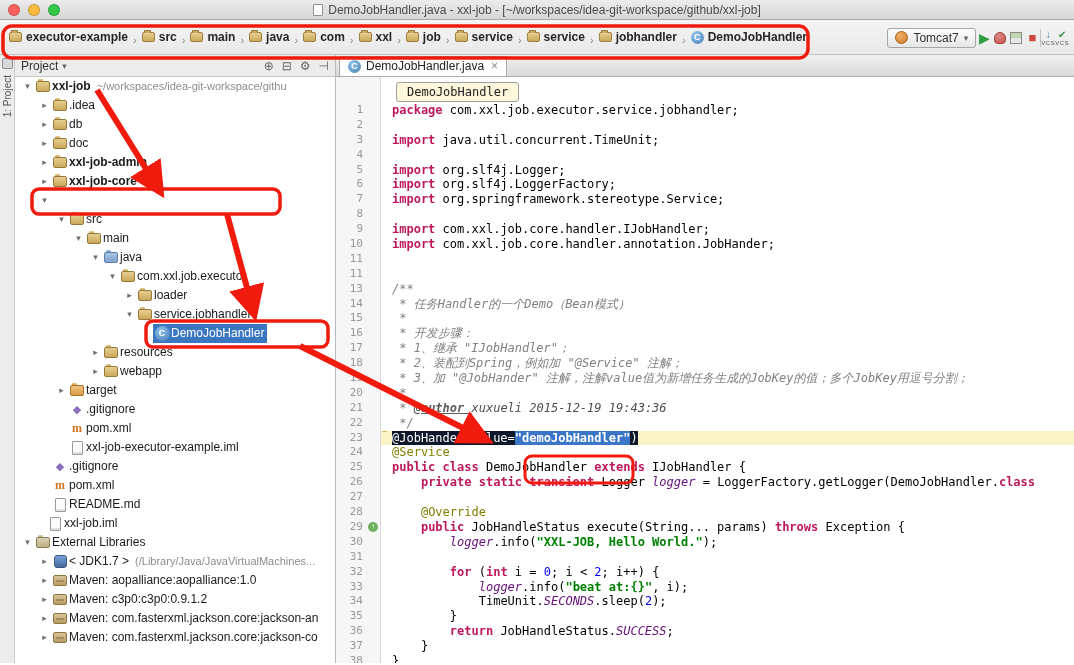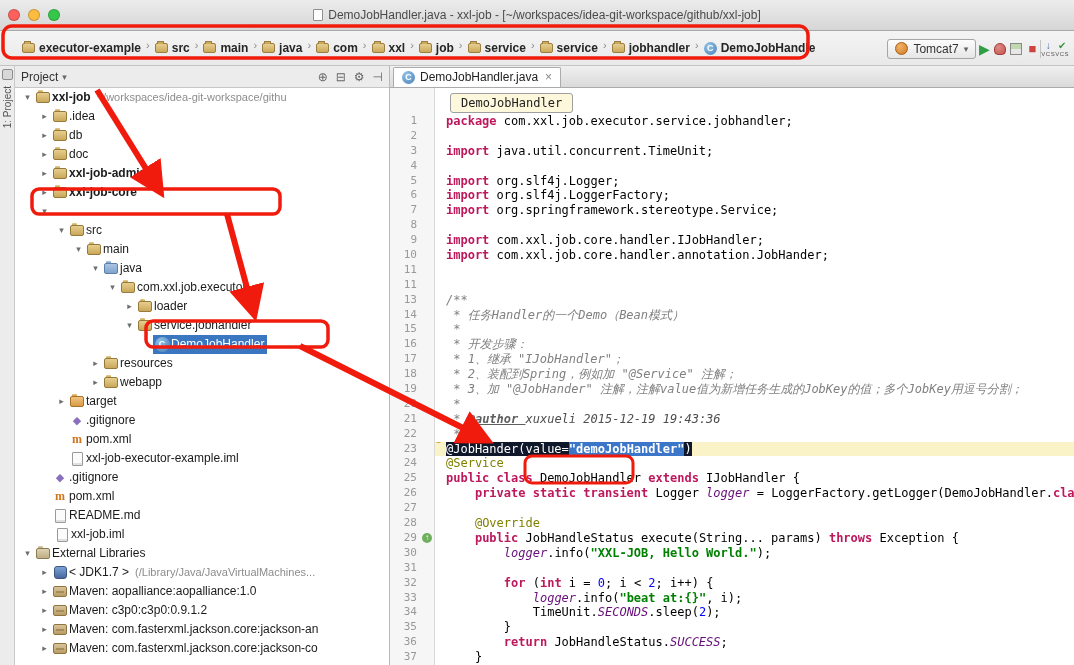--- a/index.html
+++ b/index.html
@@ -1,29 +1,29 @@
 <!DOCTYPE html>
 <html><head>
 <meta charset="utf-8">
 <style>
   *{margin:0;padding:0;box-sizing:border-box}
   html,body{width:1074px;height:665px;overflow:hidden}
   body{font-family:"Liberation Sans",sans-serif;font-size:12px;background:#fff;position:relative;color:#1a1a1a}
 
   
-  .titlebar{height:31px;background:linear-gradient(#ececec,#d6d6d6);border-bottom:1px solid #a8a8a8;position:relative;display:flex;align-items:center}
+  .titlebar{height:20px;background:linear-gradient(#ececec,#d6d6d6);border-bottom:1px solid #a8a8a8;position:relative;display:flex;align-items:center}
   .traffic{display:flex;gap:8px;margin-left:8px}
   .tl{width:12px;height:12px;border-radius:50%;display:inline-block;border:1px solid rgba(0,0,0,.2)}
   .tl.red{background:#fc615d}.tl.yellow{background:#fdbc40}.tl.green{background:#34c749}
   .win-title{position:absolute;left:0;right:0;text-align:center;color:#4a4a4a;font-size:12px;display:flex;justify-content:center;align-items:center;gap:5px;pointer-events:none}
   .doc-ic{width:10px;height:12px;background:#fdfdfd;border:1px solid #8f8f8f;border-radius:1px;display:inline-block}
 
   
   .navbar{height:35px;background:linear-gradient(#f4f4f4,#e9e9e9);border-bottom:1px solid #c4c4c4;position:relative;display:flex;align-items:center}
-  .crumbs{display:flex;align-items:flex-start;padding-left:19px;white-space:nowrap;overflow:hidden;max-width:815px}
+  .crumbs{display:flex;align-items:flex-end;padding-left:6px;white-space:nowrap;overflow:hidden;max-width:815px}
   .crumb{display:inline-flex;align-items:center;gap:4px;padding:2px 3px;font-weight:700;color:#262626;cursor:default}
   .crumb-sep{color:#8a8a8a;padding:0 2px;font-size:11px}
   .folder-mini{width:13px;height:10px;background:linear-gradient(#e7ce8f,#cba95c);border:1px solid #9c7f3e;border-radius:2px;position:relative;display:inline-block;flex:0 0 auto}
   .folder-mini::before{content:"";position:absolute;top:-3px;left:1px;width:5px;height:2px;background:#cba95c;border:1px solid #9c7f3e;border-bottom:none;border-radius:1px 1px 0 0}
   .class-mini{width:13px;height:13px;border-radius:50%;background:radial-gradient(circle at 35% 30%,#90c4ea,#4b80b5);color:#fff;font-size:9px;font-weight:700;display:inline-flex;align-items:center;justify-content:center;flex:0 0 auto}
   .run-controls{position:absolute;right:5px;top:0;height:35px;display:flex;align-items:center;}
   .run-config{display:flex;align-items:center;gap:5px;border:1px solid #a6a6a6;border-radius:3px;background:linear-gradient(#fdfdfd,#e6e6e6);padding:2px 7px;font-size:12px;color:#333}
   .tomcat-ic{width:13px;height:13px;border-radius:50%;background:radial-gradient(circle at 35% 30%,#f2b36b,#d07a1f);border:1px solid #a55f15;display:inline-block}
   .dd{font-size:9px;color:#666}
   .tb{display:inline-flex;align-items:center;justify-content:center;width:16px;height:16px}
@@ -38,21 +38,21 @@
   .vcs-badge.up .arr{color:#3c9440}
   .vcs-t{font-size:6px;color:#555;letter-spacing:.5px}
 
   
   .main{display:flex;height:608px}
   .leftstrip{width:15px;background:#ececec;border-right:1px solid #c9c9c9;display:flex;flex-direction:column;align-items:center;padding-top:3px;gap:6px;flex:0 0 auto}
   .strip-ic{width:11px;height:11px;border:1px solid #8c8c8c;background:#d8d8d8;border-radius:2px;flex:0 0 auto}
   .vlabel{writing-mode:vertical-rl;transform:rotate(180deg);font-size:10px;color:#555;white-space:nowrap}
 
   
-  .project-panel{width:375px;border-right:1px solid #b9b9b9;display:flex;flex-direction:column;flex:0 0 auto;background:#fff}
+  .project-panel{width:321px;border-right:1px solid #b9b9b9;display:flex;flex-direction:column;flex:0 0 auto;background:#fff}
   .panel-header{height:22px;background:#ececec;border-bottom:1px solid #c6c6c6;display:flex;align-items:center;padding:0 6px;font-size:12px;color:#333;flex:0 0 auto}
   .ph-title{display:inline-flex;align-items:center;gap:4px;font-weight:400}
   .ph-icons{margin-left:auto;display:inline-flex;gap:8px;color:#666;font-size:12px}
   .ph-ic{cursor:default}
   .tree{flex:1;overflow:hidden;background:#fff}
   .trow{height:19px;line-height:19px;display:flex;align-items:center;white-space:nowrap}
   .tarrow{width:13px;display:inline-block;color:#6e6e6e;font-size:9px;text-align:center;flex:0 0 auto}
   .tico{width:18px;height:19px;display:inline-flex;align-items:center;justify-content:center;flex:0 0 auto}
   .tcontent{display:inline-flex;align-items:center;gap:0;padding:0 3px 0 0}
   .tcontent.sel{background:#3b76c0;color:#fff}
@@ -418,21 +418,21 @@
         </div>
         <div class="trow" style="padding-left: 23px;">
           <span class="tarrow"></span>
           <span class="tcontent">
             <span class="tico">
               <span class="ic-file"></span>
             </span>
             <span class="tlabel">README.md</span>
           </span>
         </div>
-        <div class="trow" style="padding-left: 18px; margin-left: 7px;">
+        <div class="trow" style="padding-left: 18px;">
           <span class="tarrow"></span>
           <span class="tcontent">
             <span class="tico">
               <span class="ic-file"></span>
             </span>
             <span class="tlabel">xxl-job.iml</span>
           </span>
         </div>
         <div class="trow" style="padding-left: 6px;">
           <span class="tarrow">▾</span>

